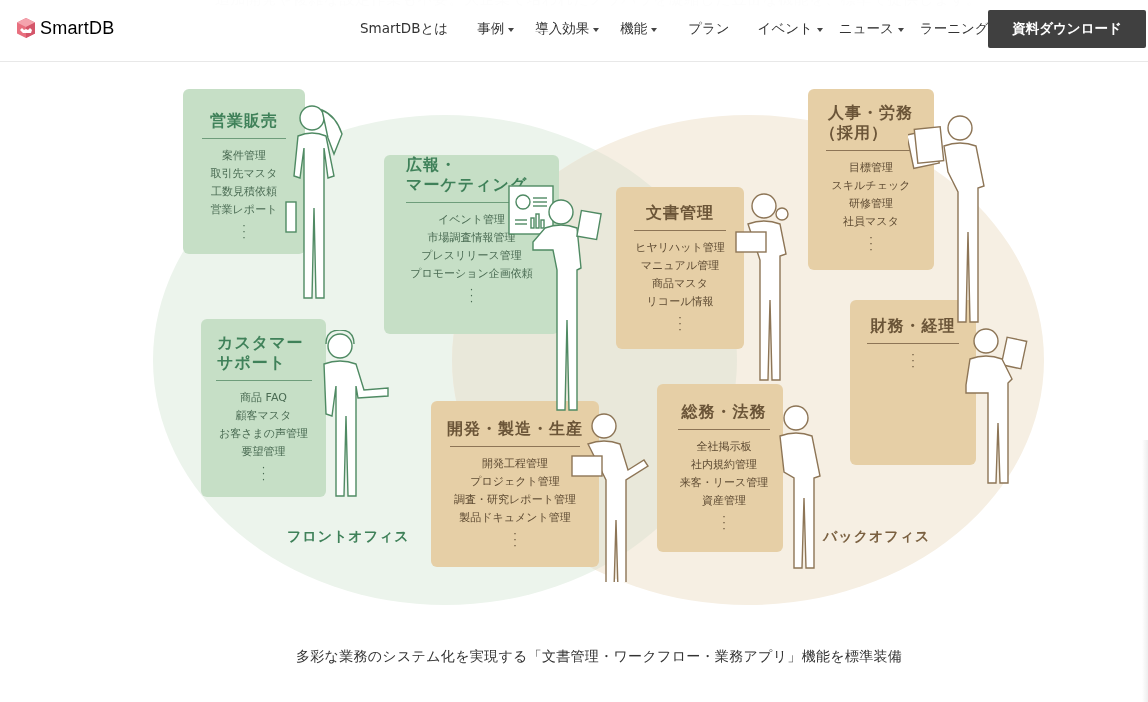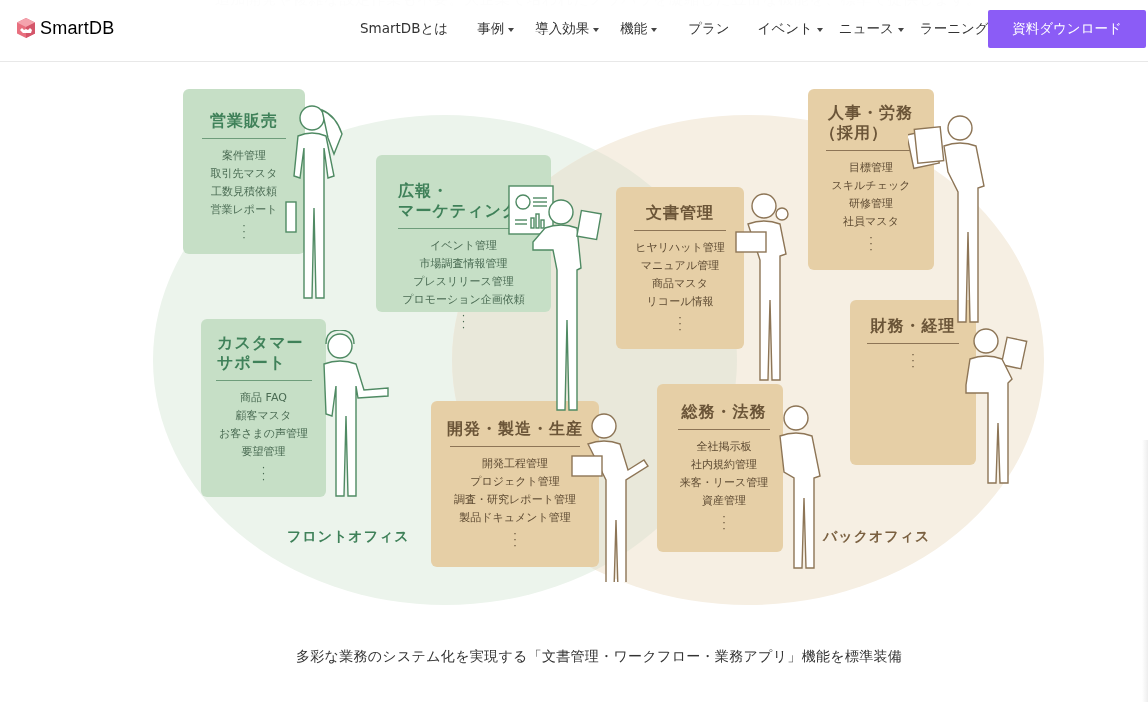--- a/index.html
+++ b/index.html
@@ -18,21 +18,21 @@
   .logo { position: absolute; left: 15px; top: 17px; display: flex; align-items: center; gap: 3px; }
   .logo-mark { width: 22px; height: 22px; }
   .logo-text { font-family: "Liberation Sans", sans-serif; font-size: 18px; color: #000000; letter-spacing: 0.2px; }
 
   .menu { position: absolute; top: 20px; left: 313px; display: flex; align-items: center; margin-left: 47px; }
   .menu-item { font-size: 13.5px; color: #333; display: flex; align-items: center; white-space: nowrap; cursor: pointer; }
   .caret { display: inline-block; width: 0; height: 0; border-left: 3px solid transparent; border-right: 3px solid transparent; border-top: 4px solid #444; margin-left: 4px; margin-top: 2px; }
 
   .dl-button {
     position: absolute; right: 2px; top: 10px; width: 158px; height: 38px;
-    background: #8b5cf6; color: #fff; font-size: 13.5px; font-weight: normal; border-radius: 2px;
+    background: #404040; color: #fff; font-size: 13.5px; font-weight: bold; border-radius: 2px;
     display: flex; align-items: center; justify-content: center; border: none; cursor: pointer;
   }
 
   .diagram { position: absolute; left: 0; top: 62px; width: 1148px; height: 560px; }
   .diagram svg.bg { position: absolute; left: 0; top: 0; }
 
   .card {
     position: absolute; border-radius: 6px; text-align: center;
   }
   .card.green { background: #c6dfc6; }
@@ -134,21 +134,21 @@
     <div class="rule" style="width:84px"></div>
     <div class="items">
       <div>案件管理</div>
       <div>取引先マスタ</div>
       <div>工数見積依頼</div>
       <div>営業レポート</div>
     </div>
     <div class="dots">·<br>·<br>·</div>
   </div>
 
-  <div class="card green" style="left:376px; top:93px; width:175px; height:157px; padding-top:26px;">
+  <div class="card green" style="left:384px; top:93px; width:175px; height:179px; padding-top:0;">
     <div class="ttl left" style="padding-left:22px">
       <div>広報・</div>
       <div>マーケティング</div>
     </div>
     <div class="rule" style="width:132px; margin-left:22px"></div>
     <div class="items">
       <div>イベント管理</div>
       <div>市場調査情報管理</div>
       <div>プレスリリース管理</div>
       <div>プロモーション企画依頼</div>

